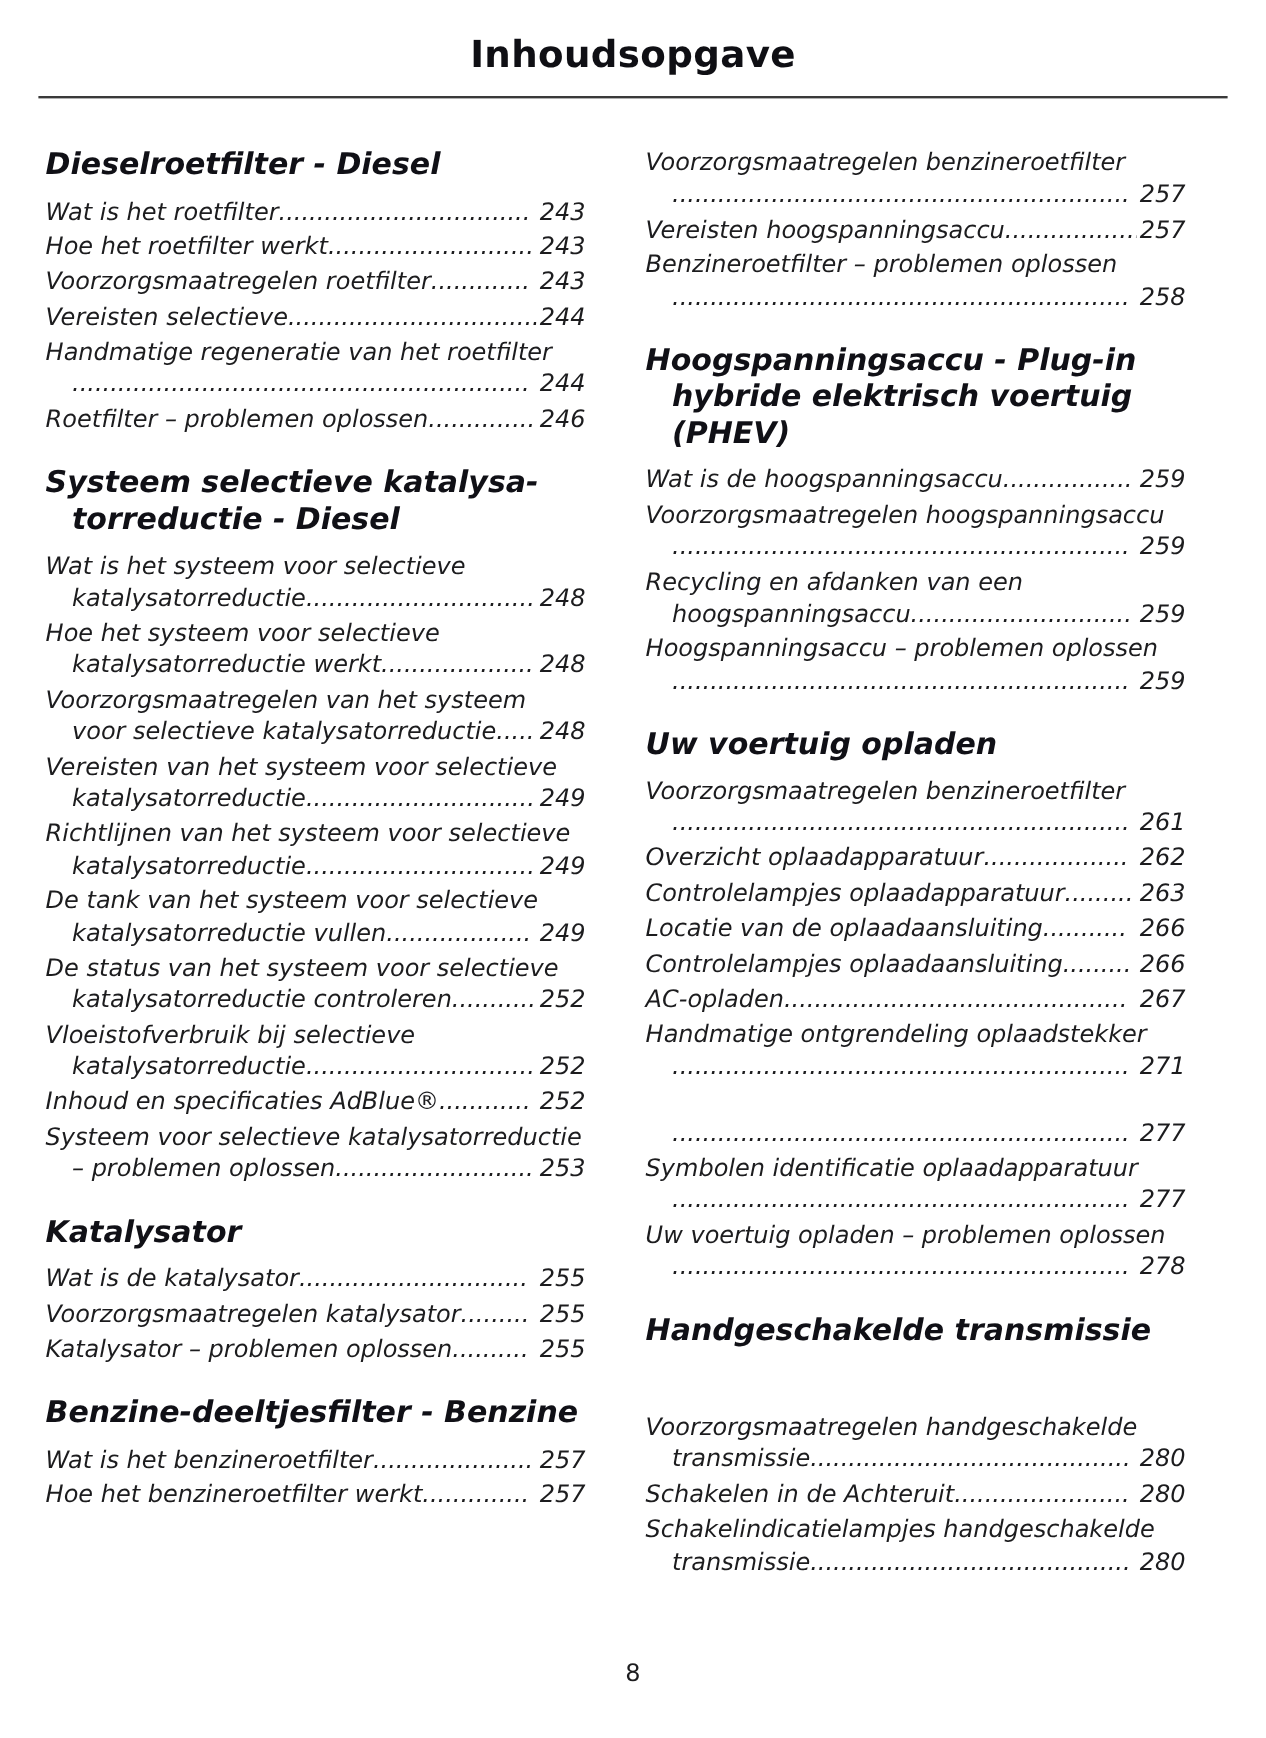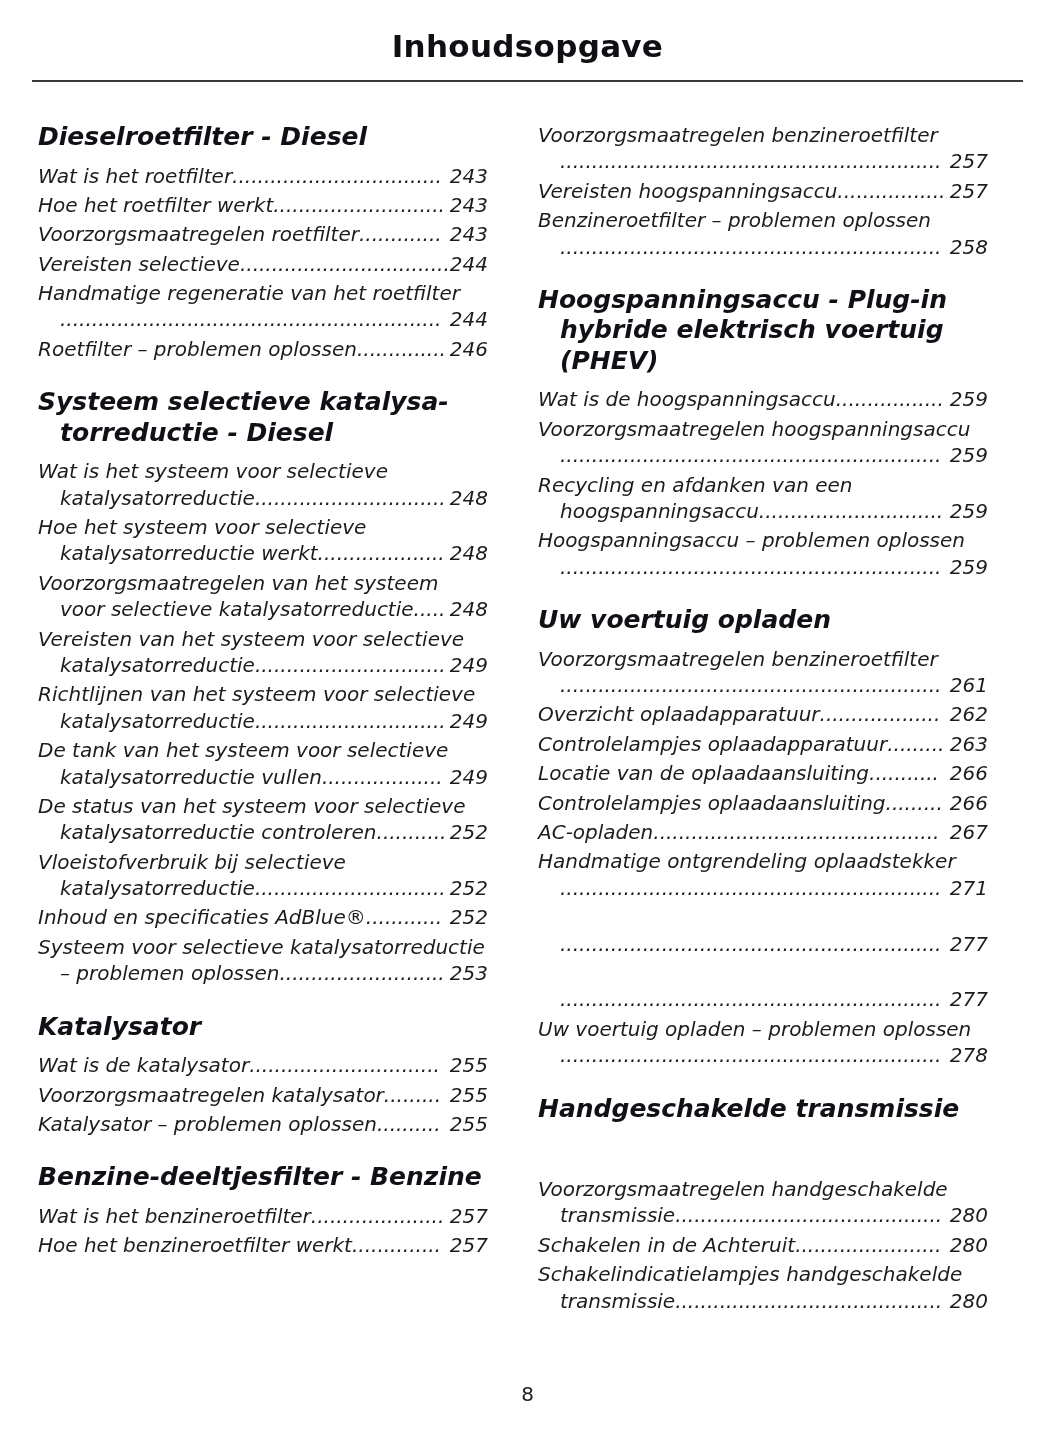--- a/index.html
+++ b/index.html
@@ -143,21 +143,21 @@
         <section class="toc-section">
           <h2 class="toc-heading">Uw voertuig opladen</h2>
           <div class="toc-entry"><span class="lbl">Voorzorgsmaatregelen benzineroetfilter</span><span class="mark"></span><br><span class="dots">............................................................</span><span class="num">261</span></div>
           <div class="toc-entry"><span class="lbl">Overzicht oplaadapparatuur</span><span class="mark"></span><span class="dots">...................</span><span class="num">262</span></div>
           <div class="toc-entry"><span class="lbl">Controlelampjes oplaadapparatuur</span><span class="mark"></span><span class="dots">.........</span><span class="num">263</span></div>
           <div class="toc-entry"><span class="lbl">Locatie van de oplaadaansluiting</span><span class="mark"></span><span class="dots">...........</span><span class="num">266</span></div>
           <div class="toc-entry"><span class="lbl">Controlelampjes oplaadaansluiting</span><span class="mark"></span><span class="dots">.........</span><span class="num">266</span></div>
           <div class="toc-entry"><span class="lbl">AC-opladen</span><span class="mark"></span><span class="dots">.............................................</span><span class="num">267</span></div>
           <div class="toc-entry"><span class="lbl">Handmatige ontgrendeling oplaadstekker</span><span class="mark"></span><br><span class="dots">............................................................</span><span class="num">271</span></div>
           <div class="toc-entry"><span class="mark"></span><br><span class="dots">............................................................</span><span class="num">277</span></div>
-          <div class="toc-entry"><span class="mark"></span><br><span class="dots">............................................................</span><span class="num">277</span></div>
+          <div class="toc-entry"><span class="lbl">Symbolen identificatie oplaadapparatuur</span><span class="mark"></span><br><span class="dots">............................................................</span><span class="num">277</span></div>
           <div class="toc-entry"><span class="lbl">Uw voertuig opladen – problemen oplossen</span><span class="mark"></span><br><span class="dots">............................................................</span><span class="num">278</span></div>
         </section>
         <section class="toc-section">
           <h2 class="toc-heading">Handgeschakelde transmissie</h2>
           <div class="toc-entry"><span class="lbl">Voorzorgsmaatregelen handgeschakelde transmissie</span><span class="mark"></span><span class="dots">..........................................</span><span class="num">280</span></div>
           <div class="toc-entry"><span class="lbl">Schakelen in de Achteruit</span><span class="mark"></span><span class="dots">.......................</span><span class="num">280</span></div>
           <div class="toc-entry"><span class="lbl">Schakelindicatielampjes handgeschakelde transmissie</span><span class="mark"></span><span class="dots">..........................................</span><span class="num">280</span></div>
         </section>
       </div>
   </div>

